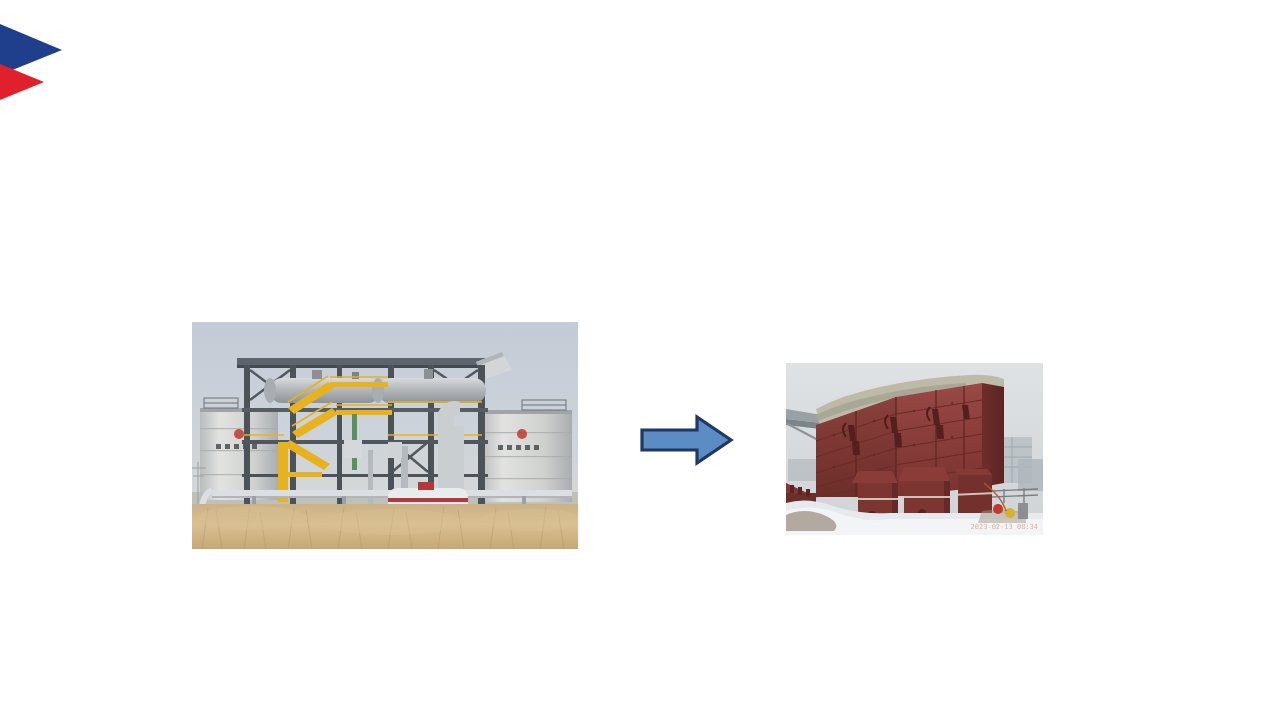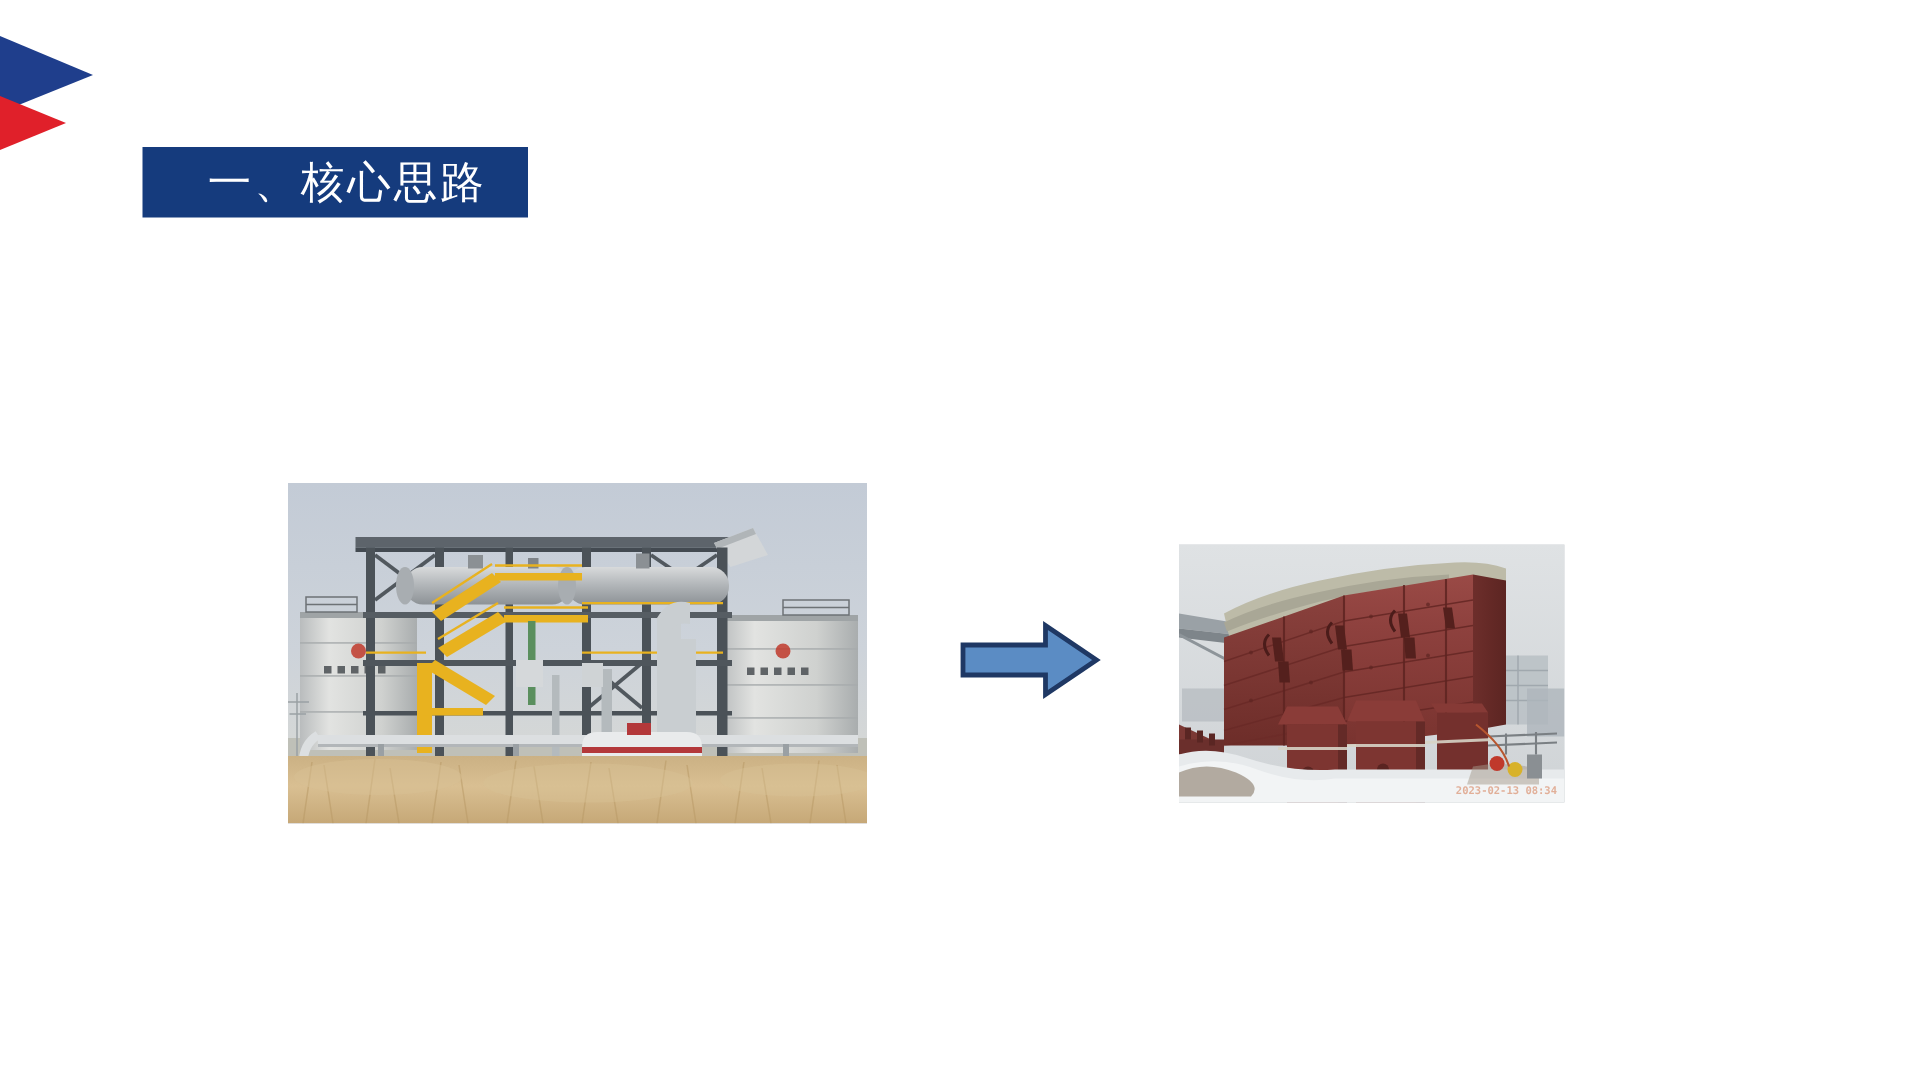--- a/index.html
+++ b/index.html
@@ -70,21 +70,20 @@
   }
   #body-text .hl {
     color: #E8332A;
   }
 
   
   .photo {
     position: absolute;
     overflow: hidden;
     background: #c9ccd4;
-    font-weight: bold;
   }
   #photo-left {
     left: 192px;
     top: 322px;
     width: 386px;
     height: 227px;
   }
   #photo-right {
     left: 786px;
     top: 363px;
@@ -109,23 +108,20 @@
 
 <div id="slide">
 
   <div id="logo">
     <svg width="78" height="88" viewBox="0 0 78 88" xmlns="http://www.w3.org/2000/svg">
       <polygon points="0,6 0,57 62,32" fill="#1F3E8C"></polygon>
       <polygon points="0,46 0,82 44,64" fill="#E0202A"></polygon>
     </svg>
   </div>
 
-  <div id="title-banner">
-    <span class="title-text">一、核心思路</span>
-  </div>
 
 
   <div class="photo" id="photo-left">
     <svg viewBox="0 0 386 227" preserveAspectRatio="none" xmlns="http://www.w3.org/2000/svg">
       <defs>
         <linearGradient id="skyL" x1="0" y1="0" x2="0" y2="1">
           <stop offset="0%" stop-color="#c3cbd6"></stop>
           <stop offset="60%" stop-color="#cdd3da"></stop>
           <stop offset="100%" stop-color="#d6d8d6"></stop>
         </linearGradient>

